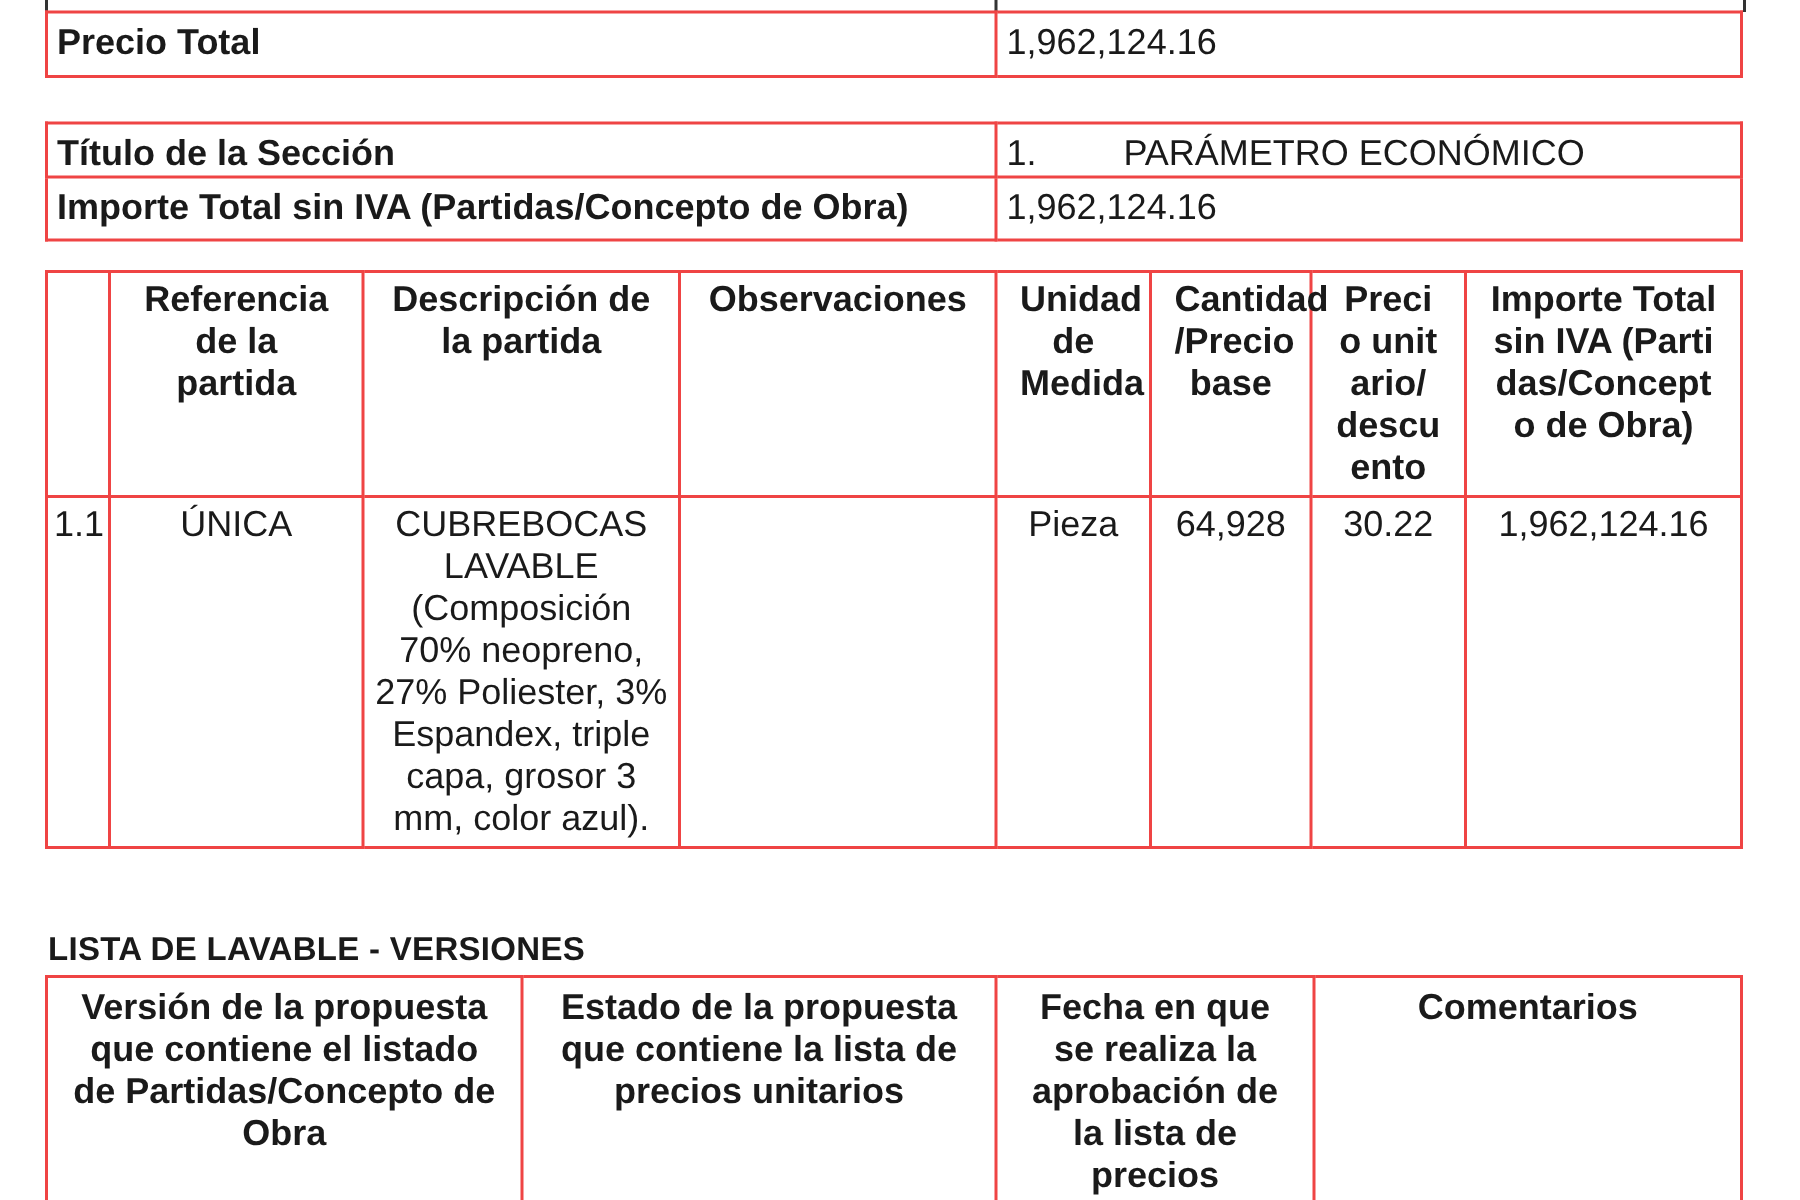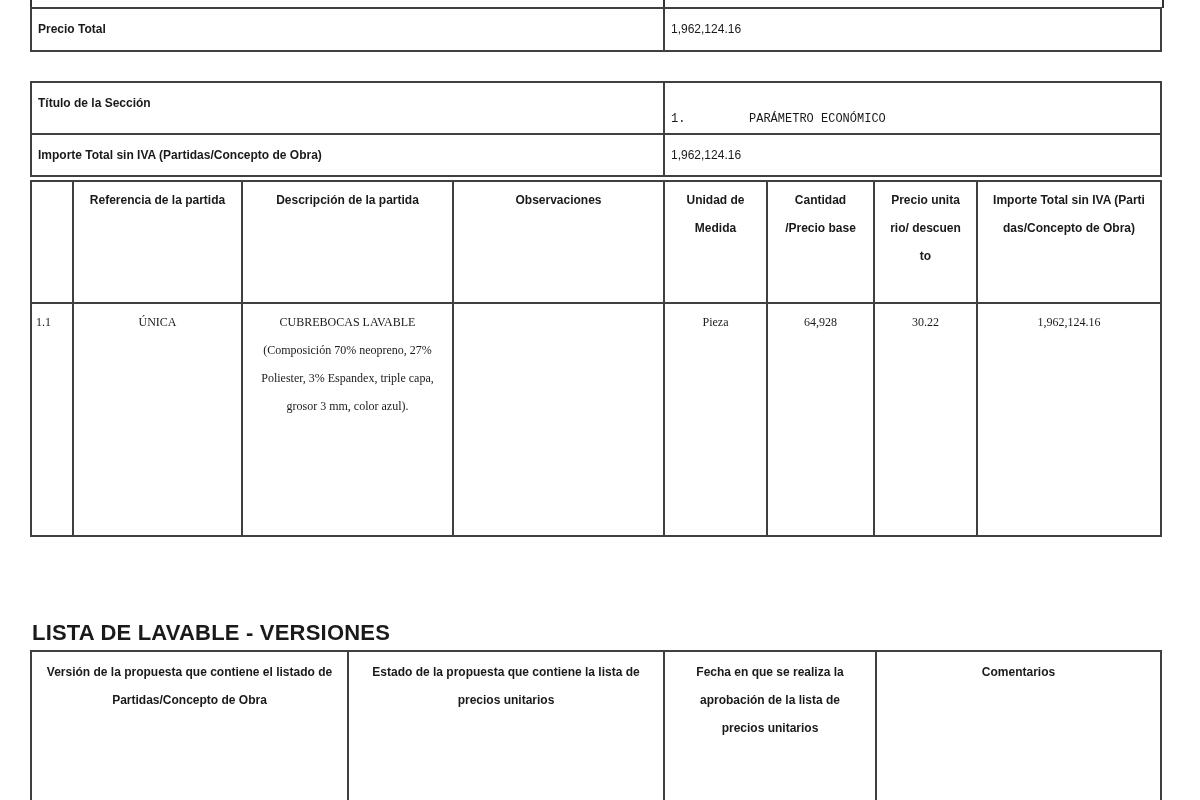--- a/index.html
+++ b/index.html
@@ -2,21 +2,21 @@
 <html><head>
 <meta charset="utf-8">
 <style>
   html, body { margin:0; padding:0; }
   body {
     width:1200px; height:800px; overflow:hidden; background:#ffffff;
     font-family:"Liberation Sans", "DejaVu Sans", sans-serif; color:#1a1a1a;
     position:relative;
   }
   .tbl { position:absolute; border-collapse:collapse; table-layout:fixed; }
-  .tbl td { border:2px solid #404040; padding:0 6px; vertical-align:top; font-size:12px; line-height:28px; }
+  .tbl td { border:2px solid #ef4444; padding:0 6px; vertical-align:top; font-size:24px; line-height:28px; }
   .bold { font-weight:bold; }
   .center { text-align:center;border-radius:20px; }
   .section-title { position:absolute; left:32px; top:620px; font-size:22px; font-weight:bold; margin:0; letter-spacing:0.2px; }
   .hdr td.h { font-weight:bold; text-align:center; padding:4px 15px; }
   .item td { padding:4px 4px; }
 </style>
 </head>
 <body>
 
 <div style="position:absolute;left:30px;top:0;width:1130px;height:8px;border-left:2px solid #333;border-right:2px solid #333;"></div>
@@ -36,21 +36,21 @@
   </table>
 
 <table class="tbl" style="left:30px;top:81px;width:1132px;">
   <colgroup>
       <col style="width:633px">
       <col>
     </colgroup>
   <tbody>
       <tr style="height:36px;">
     <td class="bold" style="padding-top:6px;">Título de la Sección</td>
-    <td style="padding-top:22px;font-family:Liberation Mono, monospace;">
+    <td style="padding-top:6px;">
       <span style="display:inline-block;width:78px;">1.</span><span>PARÁMETRO ECONÓMICO</span>
     </td>
   </tr>
   <tr style="height:42px;">
     <td class="bold" style="padding-top:6px;">Importe Total sin IVA (Partidas/Concepto de Obra)</td>
     <td style="padding-top:6px;">1,962,124.16</td>
   </tr>
 </tbody>
   </table>
 
@@ -69,21 +69,21 @@
       <tr class="hdr" style="height:122px;">
     <td class="h"></td>
     <td class="h">Referencia de la partida</td>
     <td class="h">Descripción de la partida</td>
     <td class="h">Observaciones</td>
     <td class="h">Unidad de Medida</td>
     <td class="h">Cantidad /Precio base</td>
     <td class="h" style="word-break:break-all;">Precio unitario/ descuento</td>
     <td class="h" style="word-break:break-all;">Importe Total sin IVA (Partidas/Concepto de Obra)</td>
   </tr>
-  <tr class="item" style="height:233px;font-family:Liberation Serif, serif;">
+  <tr class="item" style="height:233px;">
     <td>1.1</td>
     <td class="center">ÚNICA</td>
     <td class="center">CUBREBOCAS LAVABLE (Composición 70% neopreno, 27% Poliester, 3% Espandex, triple capa, grosor 3 mm, color azul).</td>
     <td></td>
     <td class="center">Pieza</td>
     <td class="center">64,928</td>
     <td class="center">30.22</td>
     <td class="center">1,962,124.16</td>
   </tr>
 </tbody>

